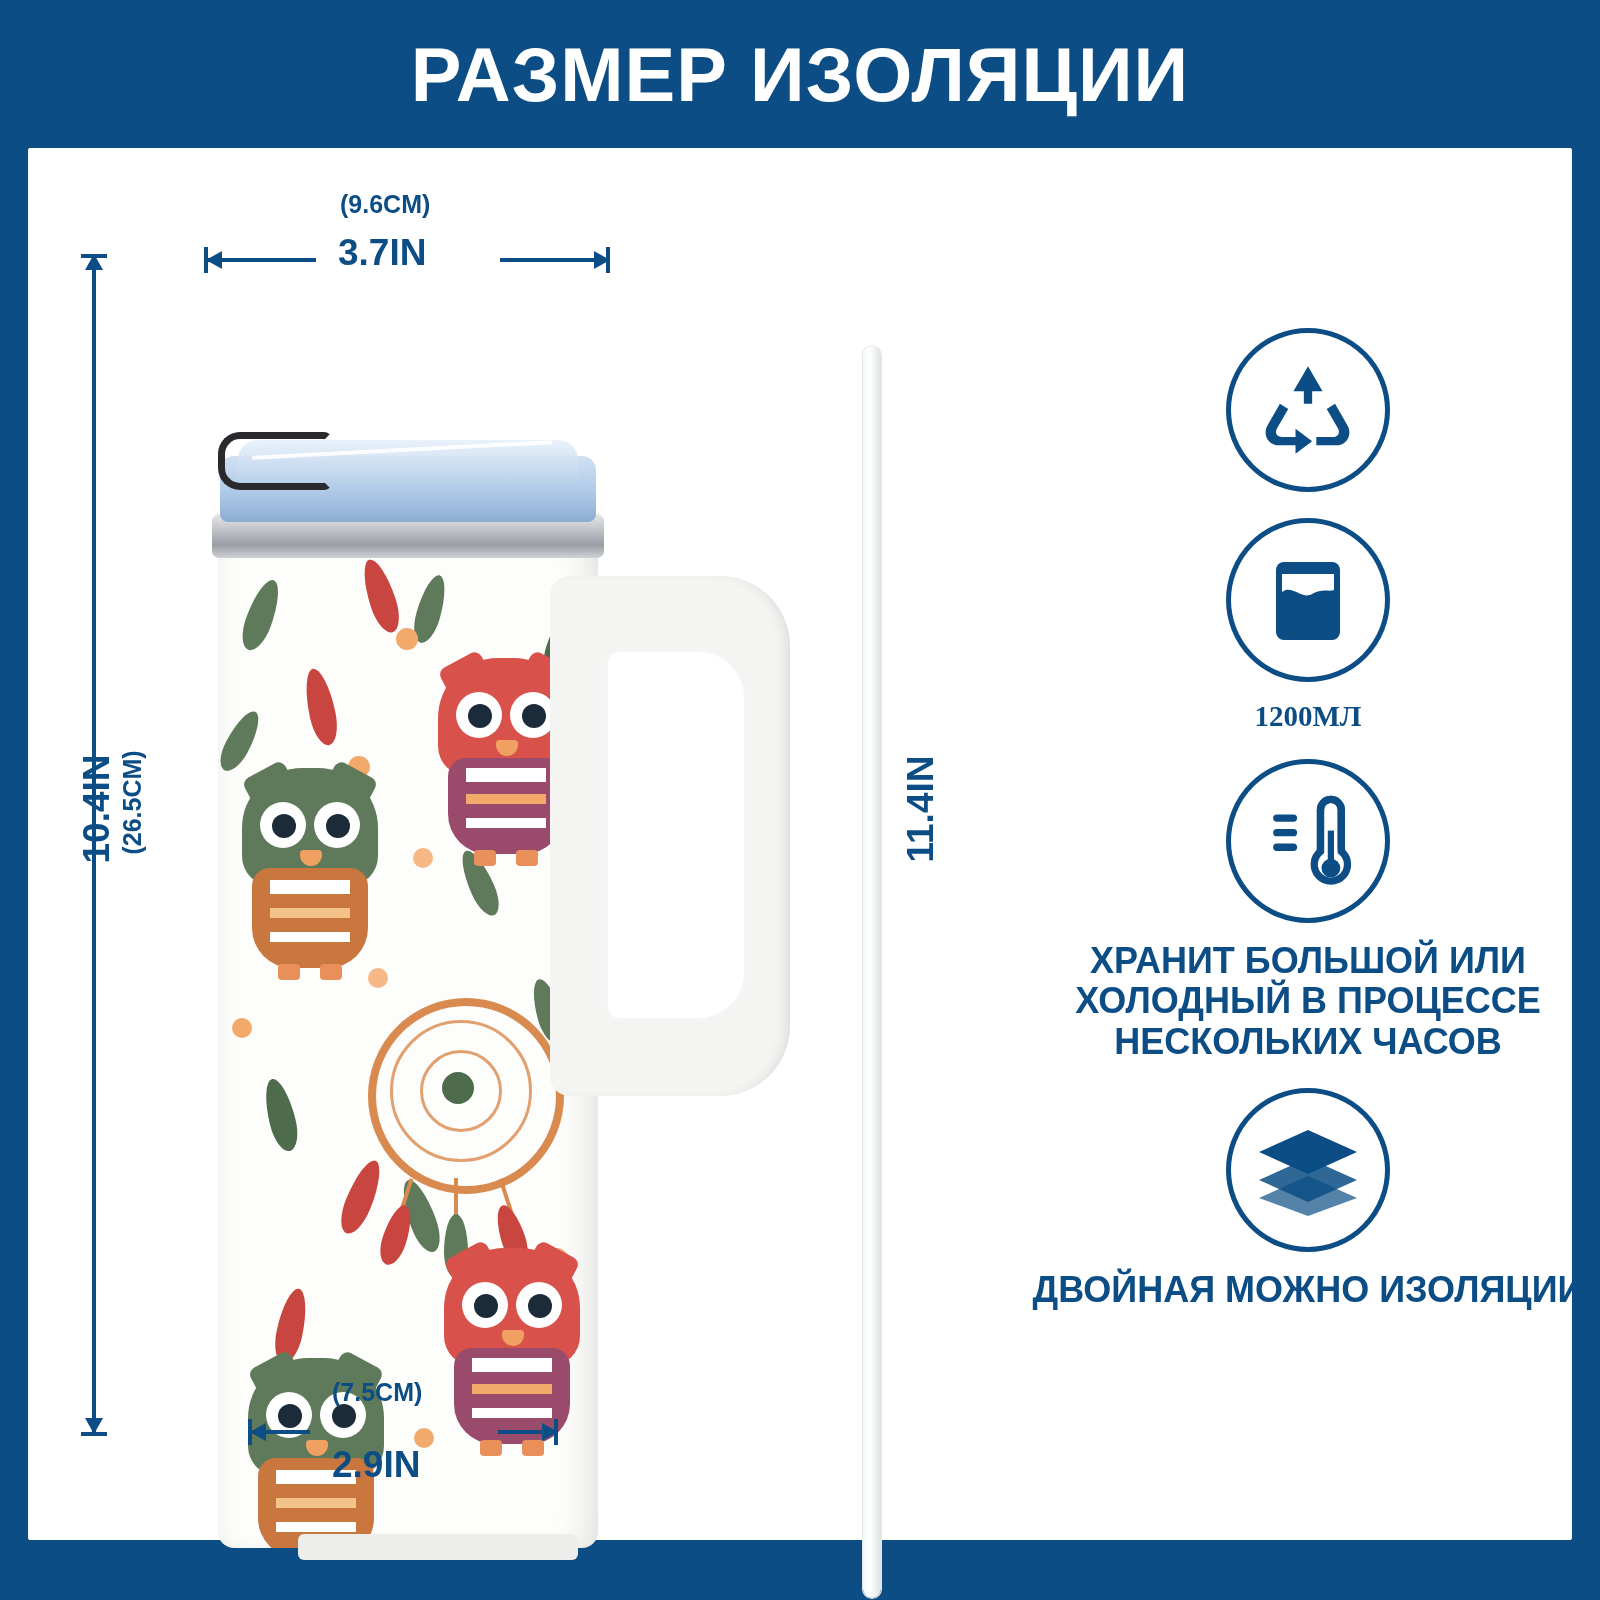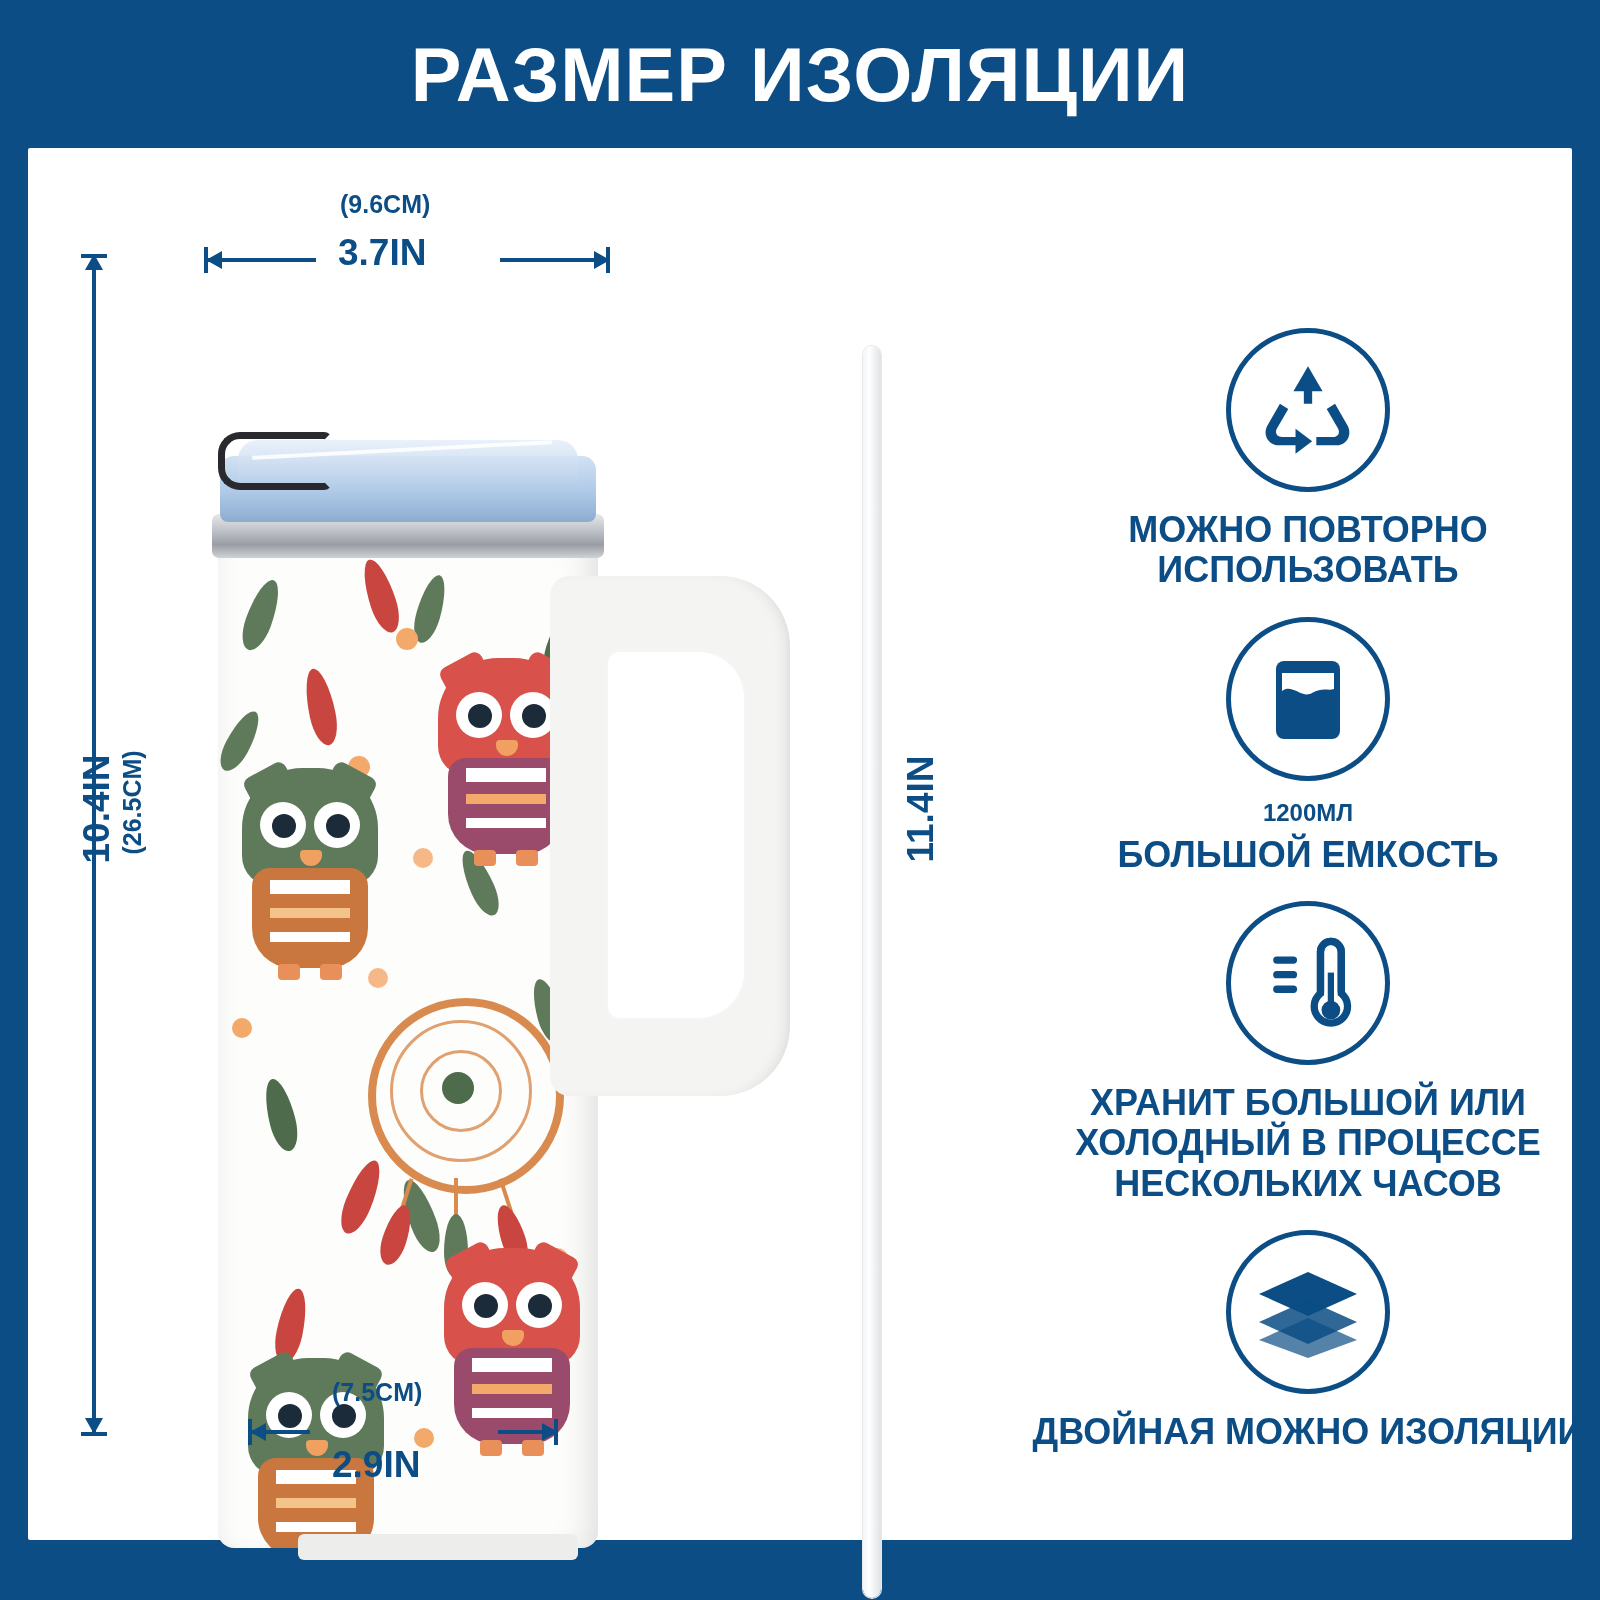--- a/index.html
+++ b/index.html
@@ -132,22 +132,22 @@
     border:5px solid #0b4d84;
     margin:0 auto 18px auto;
     display:flex;align-items:center;justify-content:center;
     box-sizing:border-box;
   }
   .feature-text{
     color:#0b4d84;font-weight:bold;font-size:36px;line-height:1.12;
     font-family:"Liberation Sans", sans-serif;
   }
   .feature-sub{
-    color:#0b4d84;font-weight:bold;font-size:24px;margin-bottom:8px;
-    font-family:Liberation Sans, sans-serif;
+    color:#0b4d84;font-weight:bold;font-size:29px;
+    font-family:Liberation Serif, serif;
   }
 </style>
 </head>
 <body>
 
 <div id="page">
 
   <div class="header">
     <div class="header-title">РАЗМЕР ИЗОЛЯЦИИ</div>
   </div>
@@ -308,32 +308,30 @@
         <div class="badge">
           <svg width="104" height="104" viewBox="0 0 100 100" aria-hidden="true">
             <g fill="#0b4d84">
               <path d="M50 8 L64 32 L54 32 L54 44 L46 44 L46 32 L36 32 Z"></path>
               <path d="M22 84 C12 84 6 74 11 65 L23 44 L31 49 L20 68 C18 72 20 76 25 76 L38 76 L38 68 L54 80 L38 92 L38 84 Z"></path>
               <path d="M78 84 L58 84 L58 76 L74 76 C79 76 81 72 79 68 L68 49 L76 44 L88 65 C93 74 87 84 78 84 Z"></path>
               <path d="M14 52 L6 58 L18 40 L34 46 L26 50 L22 58 L14 52 Z" opacity="0"></path>
             </g>
           </svg>
         </div>
-        <div class="feature-text">МОЖНО ПОВТОРНО ИСПОЛЬЗОВАТЬ</div>
       </div>
 
       <div class="feature" style="margin-top:26px;">
         <div class="badge">
           <svg width="100" height="104" viewBox="0 0 100 104" aria-hidden="true">
             <rect x="18" y="14" width="64" height="78" rx="8" fill="#0b4d84"></rect>
             <path d="M24 44 C34 36 44 52 54 46 C64 40 70 44 76 42 L76 26 L24 26 Z" fill="#ffffff"></path>
           </svg>
         </div>
         <div class="feature-sub">1200МЛ</div>
-        <div class="feature-text">БОЛЬШОЙ ЕМКОСТЬ</div>
       </div>
 
       <div class="feature" style="margin-top:26px;">
         <div class="badge">
           <svg width="104" height="104" viewBox="0 0 100 100" aria-hidden="true">
             <g fill="none" stroke="#0b4d84" stroke-width="7" stroke-linecap="round">
               <path d="M62 20 a10 10 0 0 1 20 0 v38"></path>
               <path d="M62 58 V20"></path>
               <path d="M20 28 h16"></path>
               <path d="M20 42 h16"></path>

